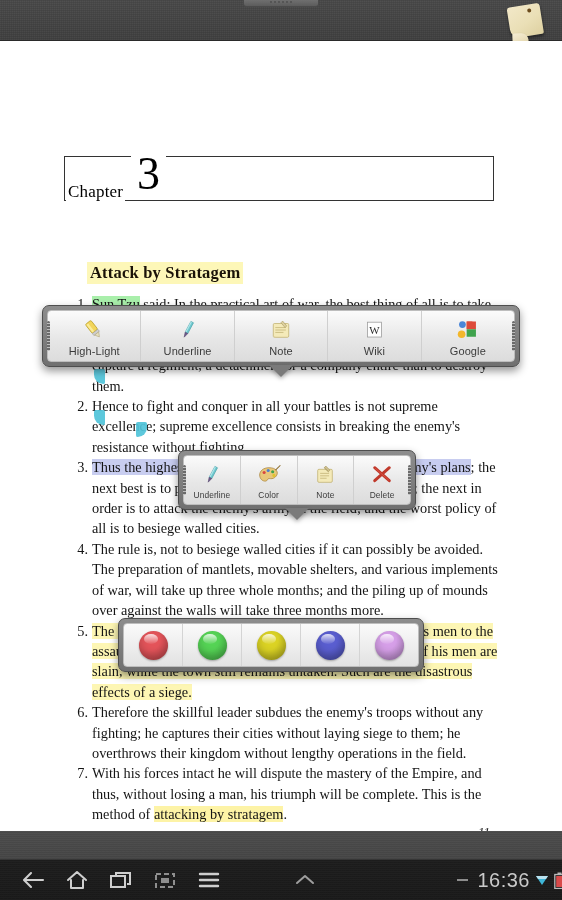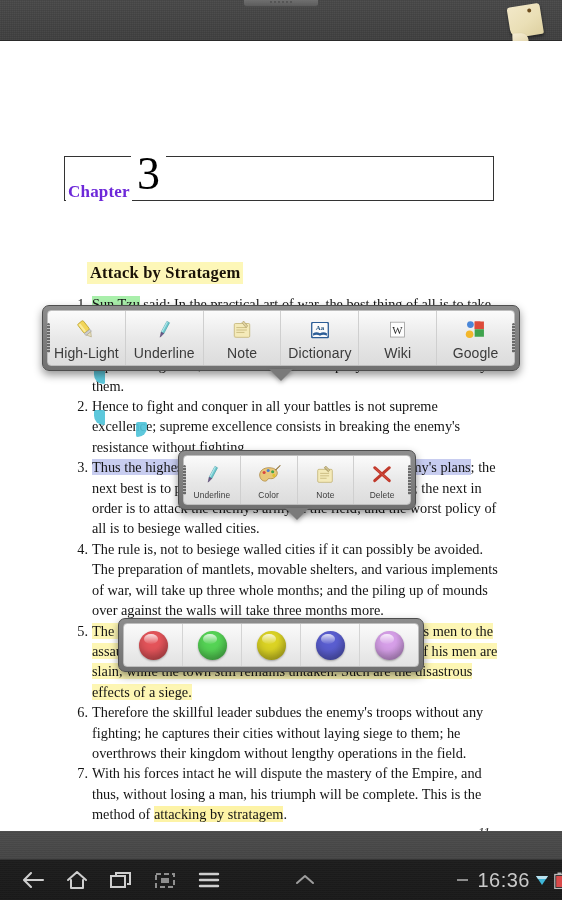--- a/index.html
+++ b/index.html
@@ -89,25 +89,24 @@
     position: absolute;
     left: 64px; top: 115px;
     width: 430px; height: 45px;
     border: 1px solid #333;
   }
   .chapter-word {
     position: absolute;
     left: 66px; top: 141px;
     font-family: "Liberation Serif", serif;
     font-size: 17px;
-    color: #6d28d9;
+    color: #000000;
     background: #fff;
     padding: 0 2px;
     letter-spacing: 0.2px;
-    font-weight: bold;
   }
   .chapter-num {
     position: absolute;
     left: 131px; top: 110px;
     font-family: "Liberation Serif", serif;
     font-size: 46px;
     color: #000;
     background: #fff;
     padding: 0 6px;
     line-height: 1;
@@ -227,21 +226,21 @@
   .tb-ico {
     height: 26px;
     width: 100%;
     display: flex;
     align-items: center;
     justify-content: center;
     margin-bottom: 2px;
   }
   .tb-lbl {
     font-family: "Liberation Sans", sans-serif;
-    font-size: 14px;
+    font-size: 11px;
     color: #3b3b3b;
     white-space: nowrap;
     letter-spacing: 0.1px;
   }
 
   
   #toolbar-main {
     left: 42px; top: 305px;
     width: 478px;
   }
@@ -417,31 +416,20 @@
               <rect x="6.5" y="5" width="19" height="17" rx="1.5" fill="#f4eab9" stroke="#bfae6c" stroke-width="0.9"></rect>
               <path d="M9 10 H22 M9 13 H22 M9 16 H19" stroke="#b9a969" stroke-width="0.8"></path>
               <path d="M18 2 L23 8 L21 10 L16 4 Z" fill="#ddd0a0" stroke="#a5955c" stroke-width="0.7"></path>
               <path d="M6.5 20 L10 22 L6.5 22 Z" fill="#ddd0a0"></path>
             </svg>
           </div>
           <div class="tb-lbl">Note</div>
         </div>
         <div class="tb-item">
           <div class="tb-ico">
-            <svg width="26" height="24" viewBox="0 0 32 26">
-              <rect x="5" y="3" width="22" height="20" rx="1.5" fill="#2c5d96"></rect>
-              <rect x="6.6" y="4.5" width="18.8" height="17" rx="1" fill="#fbfbfb"></rect>
-              <text x="16" y="13.5" font-family="Liberation Serif, serif" font-size="8.5" font-weight="bold" fill="#23527f" text-anchor="middle">Aa</text>
-              <path d="M7.5 17 q4.2 -2.4 8.5 0 q4.2 -2.4 8.5 0 v3 q-4.3 -2.4 -8.5 0 q-4.3 -2.4 -8.5 0 z" fill="#2c5d96"></path>
-            </svg>
-          </div>
-          <div class="tb-lbl">Dictionary</div>
-        </div>
-        <div class="tb-item">
-          <div class="tb-ico">
             <svg width="25" height="24" viewBox="0 0 32 26">
               <rect x="7" y="3" width="18" height="19" fill="#fdfdfd" stroke="#9b9b9b" stroke-width="1"></rect>
               <text x="16" y="17.5" font-family="Liberation Serif, serif" font-size="14" fill="#2b2b2b" text-anchor="middle">W</text>
             </svg>
           </div>
           <div class="tb-lbl">Wiki</div>
         </div>
         <div class="tb-item">
           <div class="tb-ico">
             <svg width="27" height="24" viewBox="0 0 32 26">

